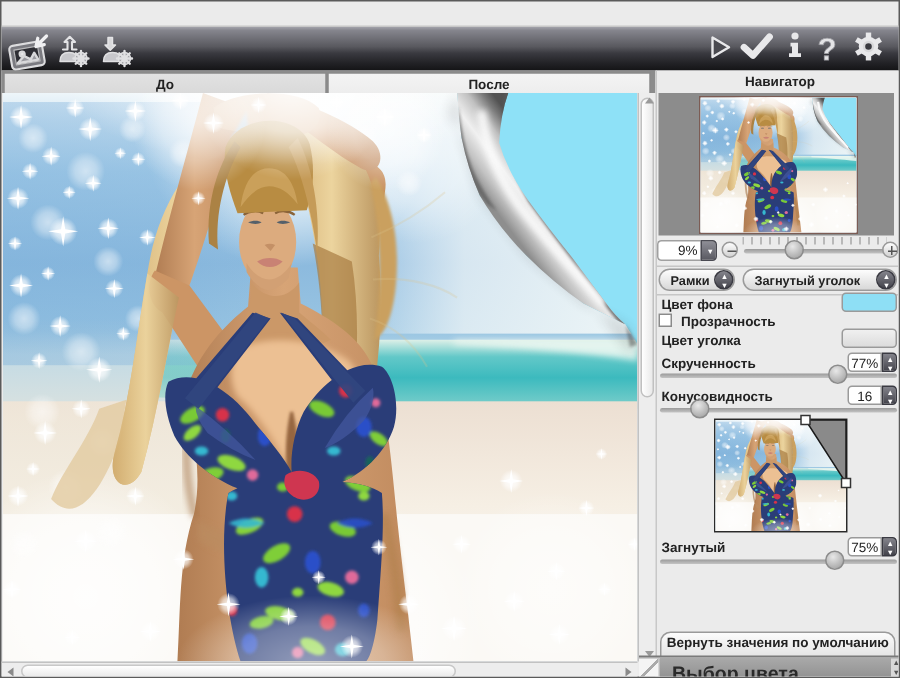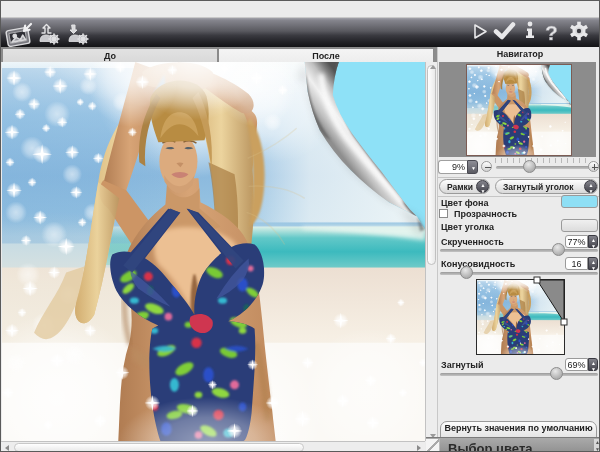--- a/index.html
+++ b/index.html
@@ -196,21 +196,21 @@
           <use href="#photoBase"></use>
         </svg>
       <svg width="89" height="76" style="position:absolute;left:-1px;top:-1px;overflow:visible">
         <path d="M61,1 L88,1 L88,43 Z" fill="#8a8a8a" stroke="#1a1a1a" stroke-width="1"></path>
         <rect x="58" y="-2" width="6" height="6" fill="#fff" stroke="#333"></rect>
         <rect x="85" y="40" width="6" height="6" fill="#fff" stroke="#333"></rect>
       </svg>
     </div>
     <div class="plabel" style="left:3px;top:313px">Загнутый</div>
     <div class="spin" style="top:311px">
-        <div class="spinfield">69%</div>
+        <div class="spinfield">75%</div>
         <div class="spincap">
           <span class="updn" style="left:2px">▲<br>▼</span>
         </div>
       </div>
     <div class="slider" style="left:2px;top:326px;width:158px"></div>
     <div class="thumb" style="left:112px;top:320px"></div>
     <div id="resetbtn">Вернуть значения по умолчанию</div>
     <div id="colorbar">
         <div id="grip"></div>
         <span>Выбор цвета</span>

